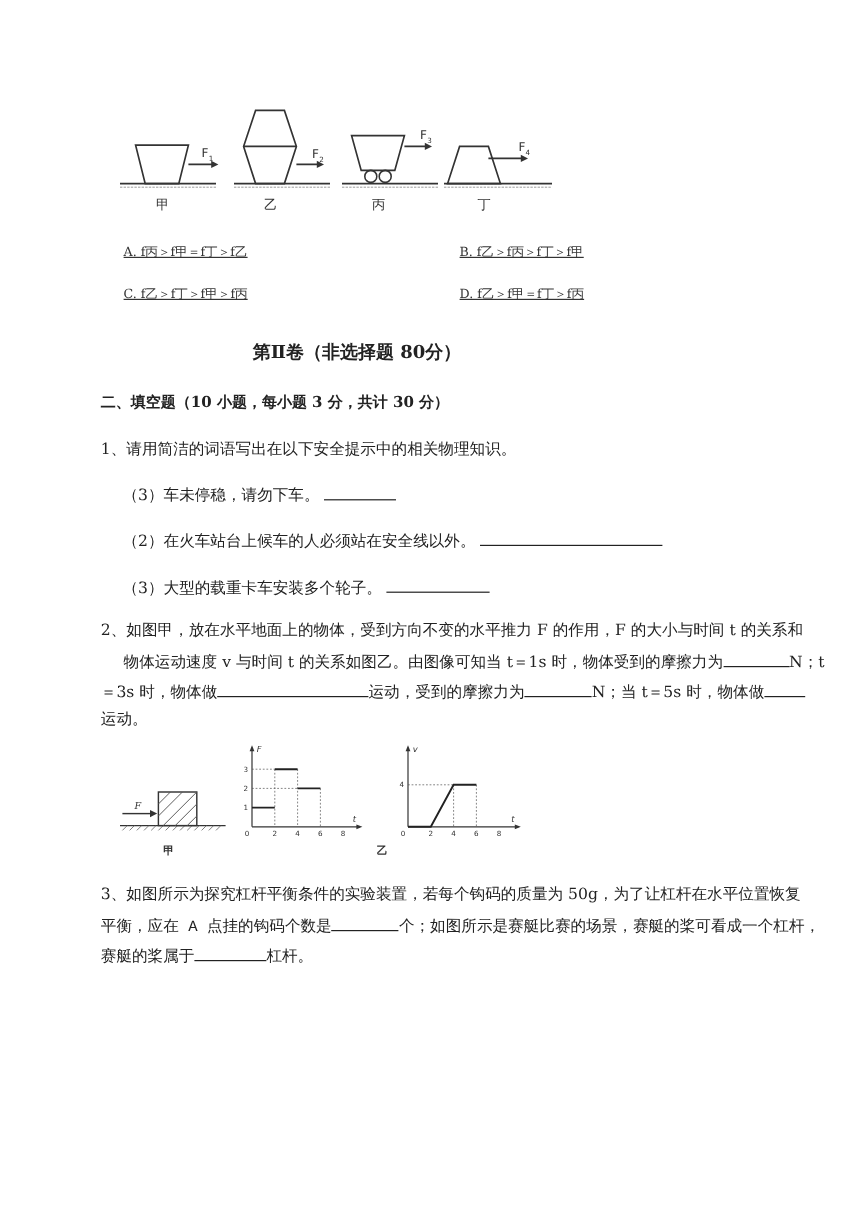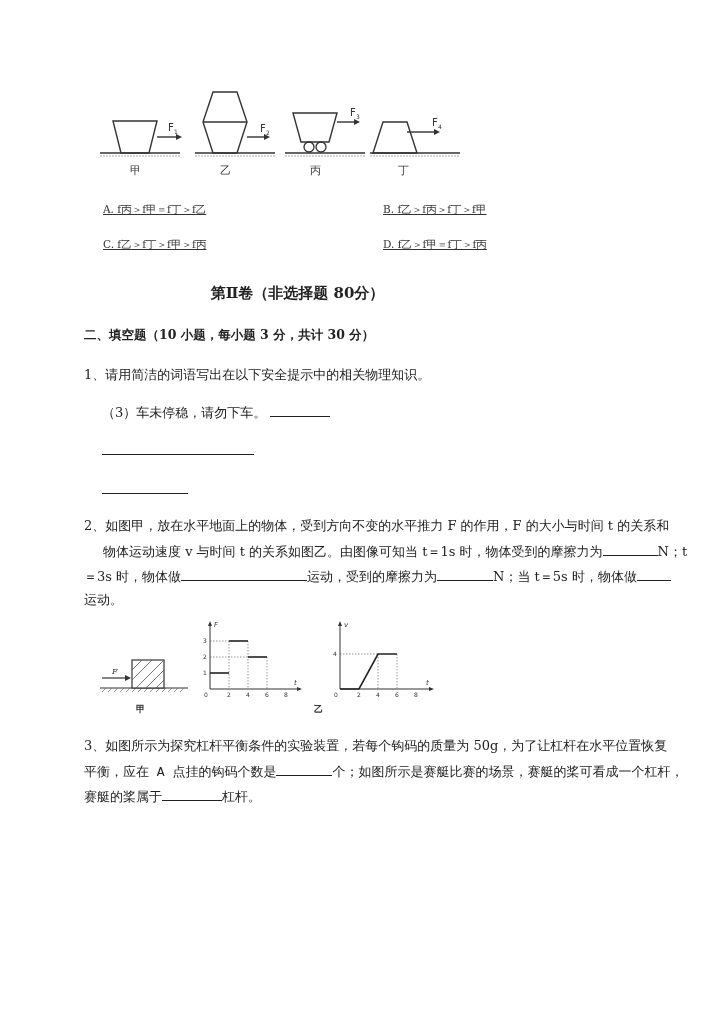--- a/index.html
+++ b/index.html
@@ -83,23 +83,25 @@
 
 <div class="abs title" style="left:0;width:595px;text-align:center;top:284px;">第Ⅱ卷（非选择题   80分）</div>
 <div class="abs section" style="left:84px;top:327px;text-align:right;">二、填空题（10 小题，每小题 3 分，共计 30 分）</div>
 
 <div class="abs txt" style="left:84px;top:367px;">1、请用简洁的词语写出在以下安全提示中的相关物理知识。</div>
 <div class="abs txt" style="left:102px;top:404px;">
   <span>（3）车未停稳，请勿下车。</span>
   <span class="blank" style="width:60px;"></span>
 </div>
 <div class="abs txt" style="left:102px;top:442px;">
+  <span>（2）在火车站台上候车的人必须站在安全线以外。</span>
   <span class="blank" style="width:152px;"></span>
 </div>
 <div class="abs txt" style="left:102px;top:481px;">
+  <span>（3）大型的载重卡车安装多个轮子。</span>
   <span class="blank" style="width:86px;"></span>
 </div>
 
 <div class="abs txt" style="left:84px;top:518px;">2、如图甲，放在水平地面上的物体，受到方向不变的水平推力 F 的作用，F 的大小与时间 t 的关系和</div>
 <div class="abs txt" style="left:84px;top:543px;margin-left:19px;">
   <span>物体运动速度 v 与时间 t 的关系如图乙。由图像可知当 t＝1s 时，物体受到的摩擦力为</span><span class="blank" style="width:55px;"></span><span>N；t</span>
 </div>
 <div class="abs txt" style="left:84px;top:568px;">
   <span>＝3s 时，物体做</span><span class="blank" style="width:126px;"></span><span>运动，受到的摩擦力为</span><span class="blank" style="width:56px;"></span><span>N；当 t＝5s 时，物体做</span><span class="blank" style="width:34px;"></span>
 </div>

